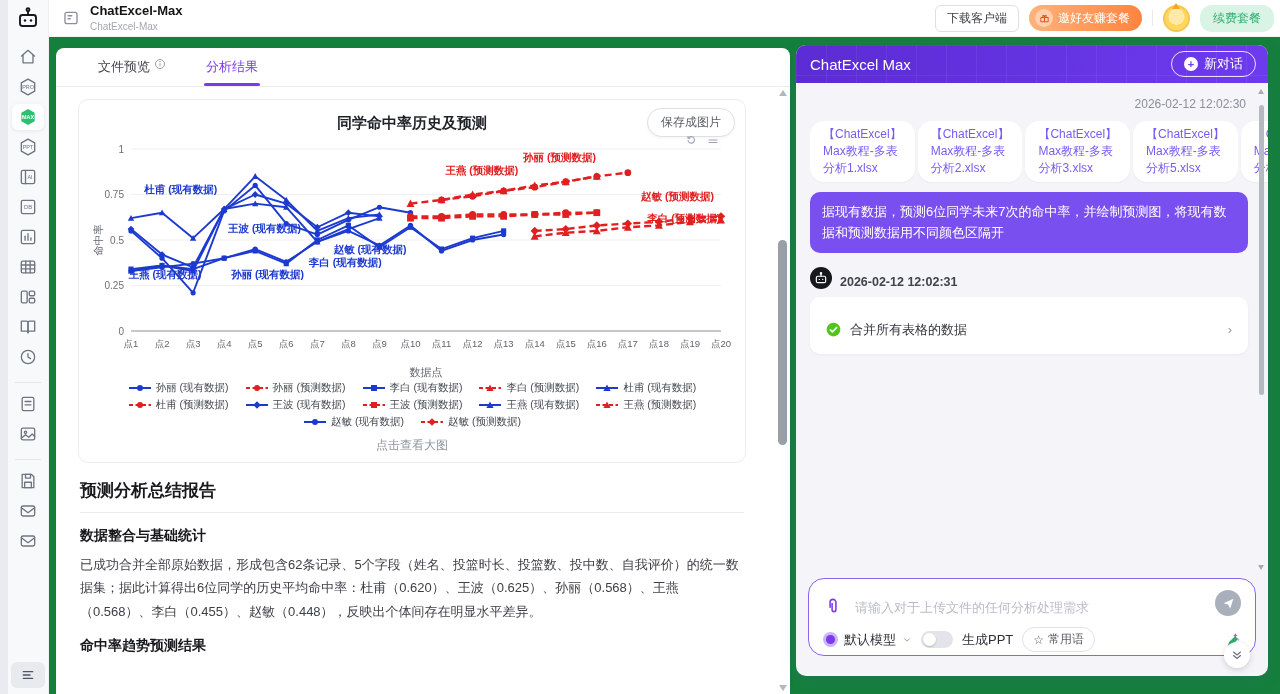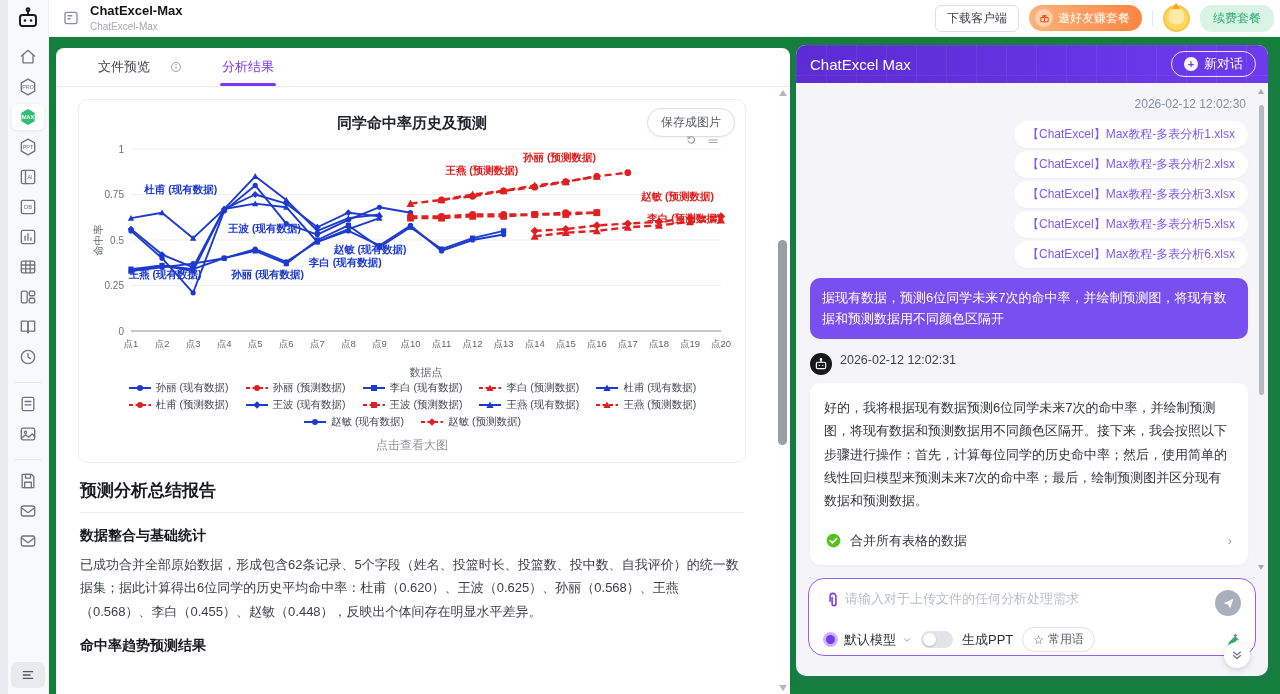--- a/index.html
+++ b/index.html
@@ -26,21 +26,21 @@
   .btn-invite{display:flex;align-items:center;gap:5px;background:linear-gradient(90deg,#ffb27a,#ff8440);border:none;border-radius:14px;padding:4px 12px 4px 6px;font-size:12px;color:#fff;cursor:pointer;}
   .btn-invite .gift{width:18px;height:18px;border-radius:50%;background:#ffd0ad;display:flex;align-items:center;justify-content:center;}
   .tb-sep{width:1px;height:16px;background:#e8e9ec;}
   .avatar{width:27px;height:27px;border-radius:50%;background:radial-gradient(circle at 50% 42%,#ffe9a8 0 45%,#ffd75e 46% 100%);border:2px solid #f6c64f;box-sizing:border-box;position:relative;cursor:pointer;}
   .avatar:before{content:"";position:absolute;left:7px;top:-4px;width:0;height:0;border-left:4px solid transparent;border-right:4px solid transparent;border-bottom:6px solid #f5a623;}
   .btn-renew{background:#d9f3e5;color:#2fae6e;border:none;border-radius:12px;padding:5px 13px;font-size:12px;font-weight:normal;cursor:pointer;}
 
   
   .main-panel{position:absolute;left:48px;top:48px;width:734px;height:646px;background:#fff;border-radius:8px 8px 0 0;box-shadow:0 1px 4px rgba(0,0,0,.05);}
   .tabbar{height:38px;border-bottom:1px solid #ededf0;display:flex;align-items:flex-end;padding-left:40px;gap:36px;}
-  .tab{font-size:13px;color:#44474d;padding:0 2px 10px;display:flex;align-items:center;gap:20px;cursor:pointer;position:relative;}
+  .tab{font-size:13px;color:#44474d;padding:0 2px 10px;display:flex;gap:4px;cursor:pointer;position:relative;}
   .tab .info{color:#9aa0a8;display:flex;}
   .tab.active{color:#7c3aed;}
   .tab.active:after{content:"";position:absolute;left:0;right:0;bottom:0;height:3px;border-radius:2px;background:#7c3aed;}
   .main-scroll{position:absolute;top:39px;left:0;right:16px;bottom:0;padding:12px 4px 0 22px;overflow:hidden;}
 
   .chart-card{position:relative;border:1px solid #ebedf0;border-radius:10px;background:#fff;padding:6px 12px 8px;width:668px;box-sizing:border-box;}
   .chart-title{text-align:center;font-size:15px;font-weight:bold;color:#1f2329;margin-top:8px;}
   .save-pill{position:absolute;top:8px;right:10px;border:1px solid #dcdfe4;background:#fff;border-radius:15px;padding:5px 13px;font-size:12px;color:#5a5e66;box-shadow:0 1px 3px rgba(0,0,0,.05);cursor:pointer;}
   .toolbox{position:absolute;top:34px;right:26px;display:flex;gap:10px;color:#9ca3af;}
   .legend{display:flex;flex-wrap:wrap;justify-content:center;column-gap:16px;row-gap:3px;margin-top:2px;width:100%;}
@@ -67,42 +67,42 @@
       linear-gradient(90deg,rgba(255,255,255,.06) 1px,transparent 1px),
       linear-gradient(100deg,#5b2bd3,#6d3bee);
     background-size:30px 30px,30px 30px,100% 100%;
     display:flex;align-items:center;padding:0 12px 0 14px;}
   .chat-header .ct{color:#fff;font-size:15px;}
   .btn-newchat{margin-left:auto;display:flex;align-items:center;gap:6px;border:1px solid rgba(255,255,255,.85);background:transparent;border-radius:14px;padding:3px 12px;color:#fff;font-size:13px;cursor:pointer;}
   .btn-newchat .plus{width:14px;height:14px;border-radius:50%;background:#fff;color:#6d3bee;font-size:11px;font-weight:bold;display:flex;align-items:center;justify-content:center;line-height:1;}
 
   .chat-body{position:absolute;top:38px;left:0;right:0;bottom:100px;padding:10px 20px 0 14px;overflow:hidden;}
   .stamp{font-size:12px;color:#8a8f99;text-align:right;margin:4px 2px 10px;}
-  .chips{display:flex;flex-direction:column;align-items:flex-end;gap:3px;}
+  .chips{display:flex;flex-direction:row;align-items:flex-end;gap:3px;}
   .chip{background:#fff;border-radius:14px;padding:5px 13px;font-size:12px;color:#7a5af5;box-shadow:0 1px 2px rgba(0,0,0,.04);cursor:pointer;}
   .bubble-user{margin-top:10px;background:#7a4ff0;color:#fff;font-size:13px;line-height:1.65;border-radius:10px;padding:9px 12px;}
-  .ai-row{display:flex;align-items:flex-start;gap:8px;margin:14px 0 8px;}
+  .ai-row{display:flex;align-items:flex-end;gap:8px;margin:14px 0 8px;font-weight:bold;}
   .ai-avatar{width:22px;height:22px;border-radius:50%;background:#17181c;display:flex;align-items:center;justify-content:center;}
   .ai-stamp{font-size:12.5px;color:#3f434a;}
   .ai-card{background:#fff;border-radius:10px;padding:13px 14px 4px;box-shadow:0 1px 3px rgba(0,0,0,.04);}
   .ai-card .msg{font-size:13px;color:#33363c;line-height:1.8;margin:0 0 8px;}
   .step{display:flex;align-items:center;gap:9px;padding:11px 2px;border-top:1px solid #f2f2f4;position:relative;cursor:pointer;}
   .step:first-of-type{border-top:none;}
   .step .lbl{font-size:13px;color:#33363c;flex:1;}
   .step .chev{color:#9aa0a8;font-size:13px;}
   .step:after{content:"";position:absolute;left:7px;top:34px;height:10px;width:1px;background:#e3e4e8;}
   .step:last-of-type:after{display:none;}
   .chat-vscroll{position:absolute;right:4px;top:60px;width:5px;height:290px;background:#b6b9c2;border-radius:3px;}
   .chat-arr{position:absolute;right:4px;width:0;height:0;border-left:3px solid transparent;border-right:3px solid transparent;}
   .chat-arr.up{top:44px;border-bottom:5px solid #a7aab3;}
   .chat-arr.down{bottom:106px;border-top:5px solid #a7aab3;}
 
   .chat-inputwrap{position:absolute;left:0;right:0;bottom:0;height:100px;}
   .input-card{position:absolute;left:12px;right:12px;top:2px;height:78px;background:#fff;border:1.5px solid #8a63f2;border-radius:16px;padding:11px 14px;box-sizing:border-box;}
-  .in-row1{display:flex;align-items:flex-start;}
+  .in-row1{display:flex;align-items:flex-end;gap:10px;}
   .chat-input{flex:1;border:none;outline:none;font-size:13px;color:#333;font-family:inherit;background:transparent;}
   .chat-input::placeholder{color:#b9bdc9;}
   .send{width:26px;height:26px;border-radius:50%;background:#aab0bb;display:flex;align-items:center;justify-content:center;cursor:pointer;}
   .in-row2{display:flex;align-items:center;gap:9px;margin-top:11px;}
   .model{display:flex;align-items:center;gap:6px;cursor:pointer;}
   .model .dot{width:15px;height:15px;border-radius:50%;background:#c9b6f8;display:flex;align-items:center;justify-content:center;}
   .model .dot i{width:9px;height:9px;border-radius:50%;background:#7c3aed;}
   .model .ml{font-size:13px;color:#2c2f35;}
   .model .mchev{color:#9aa0a8;font-size:10px;}
   .toggle{width:32px;height:17px;border-radius:9px;background:#e2e4ea;position:relative;cursor:pointer;}
@@ -641,21 +641,20 @@
               <circle cx="9" cy="14.5" r="1.1" fill="#fff" stroke="none"></circle>
               <circle cx="15" cy="14.5" r="1.1" fill="#fff" stroke="none"></circle>
               <path d="M12 9V5.5"></path>
               <circle cx="12" cy="4" r="1.2"></circle>
             </svg>
         </span>
         <span class="ai-stamp">2026-02-12 12:02:31</span>
       </div>
 
       <div class="ai-card">
-        <p class="msg">好的，我将根据现有数据预测6位同学未来7次的命中率，并绘制预测图，将现有数据和预测数据用不同颜色区隔开。接下来，我会按照以下步骤进行操作：首先，计算每位同学的历史命中率；然后，使用简单的线性回归模型来预测未来7次的命中率；最后，绘制预测图并区分现有数据和预测数据。</p>
         <div id="steps">
             <div class="step">
               <span>
                 <svg width="15" height="15" viewBox="0 0 24 24">
                   <circle cx="12" cy="12" r="11" fill="#52c41a"></circle>
                   <path d="M7 12.5l3.2 3.2L17 9" stroke="#fff" stroke-width="2.6" fill="none" stroke-linecap="round" stroke-linejoin="round"></path>
                 </svg>
               </span>
               <span class="lbl">合并所有表格的数据</span>
               <span class="chev">›</span>

